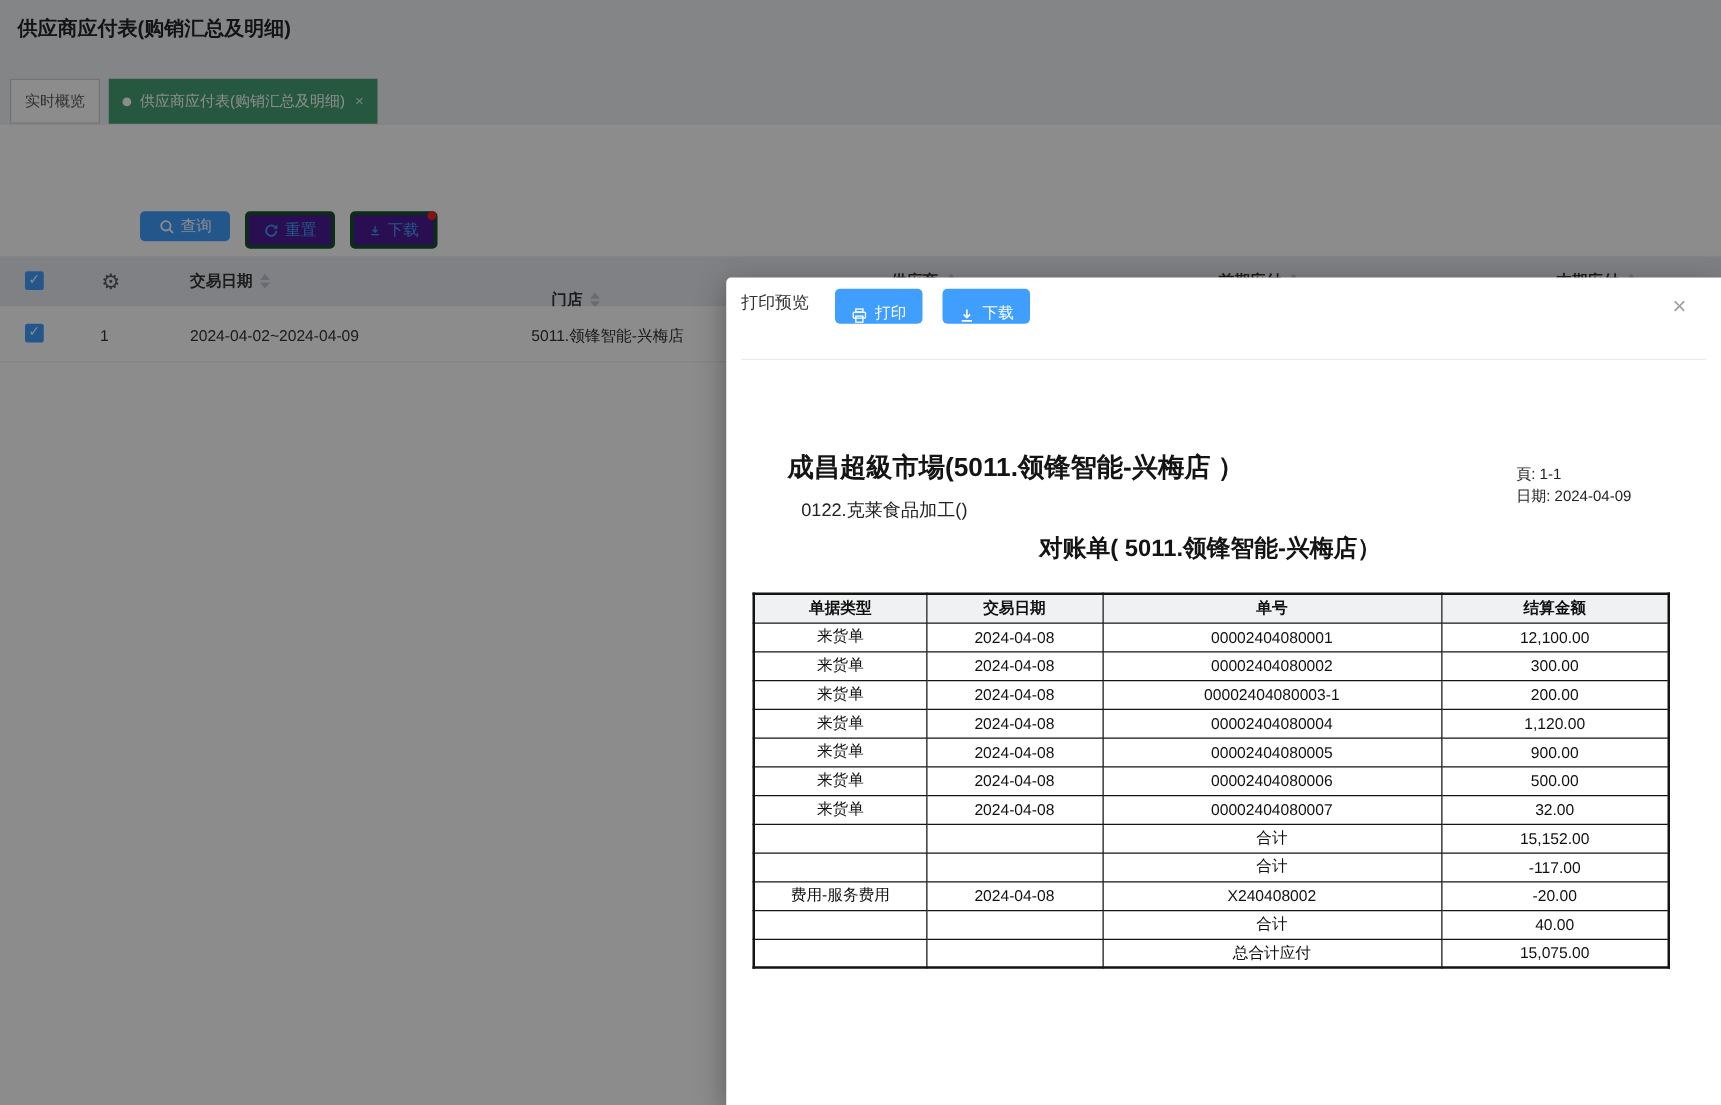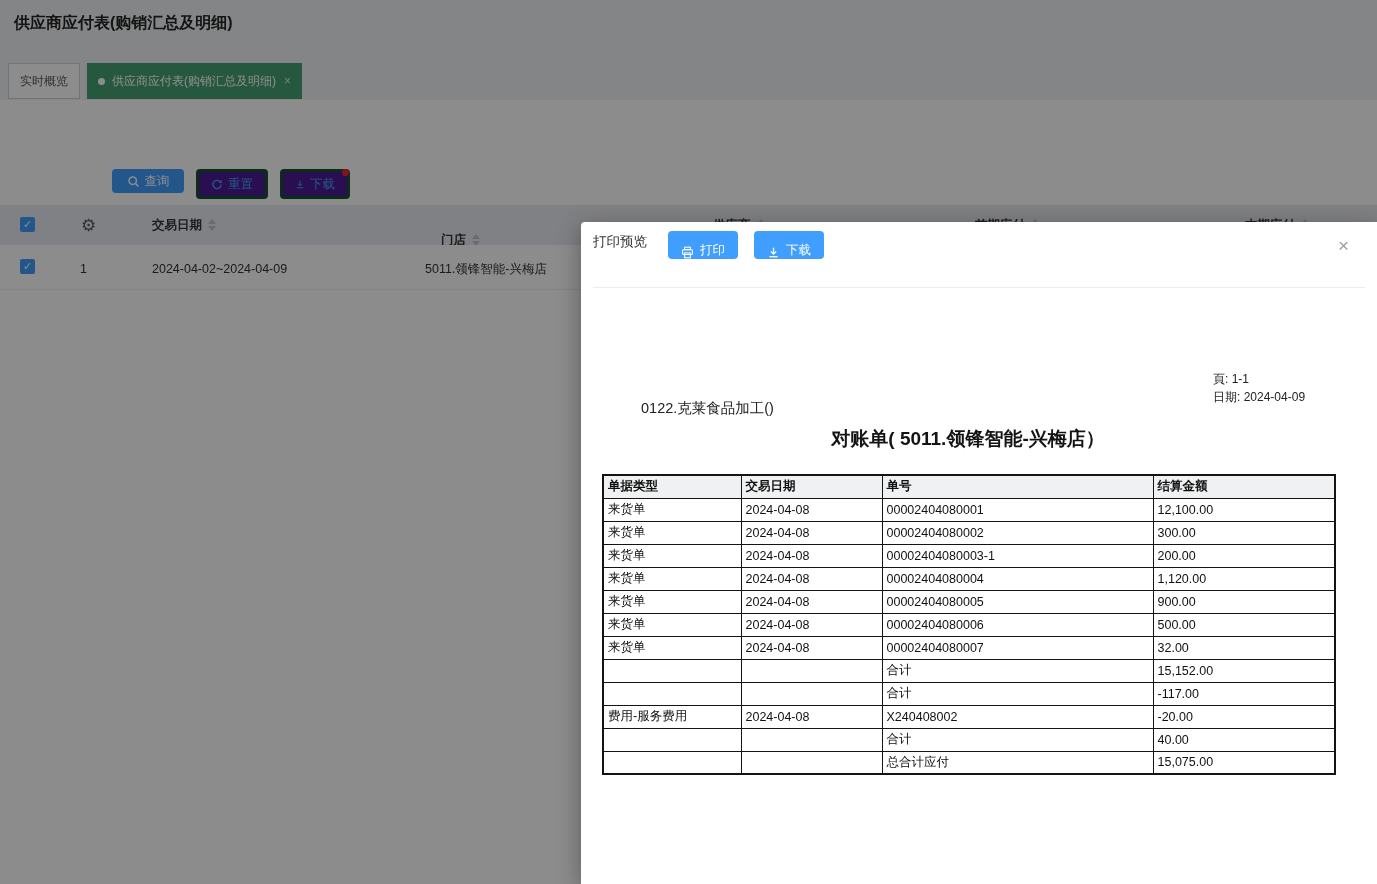--- a/index.html
+++ b/index.html
@@ -66,21 +66,21 @@
   .modal-close { position:absolute; left:757px; top:14px; font-size:19px; color:#98a0a8; cursor:pointer; line-height:19px; }
   .modal-divider { position:absolute; left:12px; width:772px; top:65px; border-top:1px solid #e9ecf0; }
 
   .doc-company { position:absolute; left:49px; top:138px; font-size:21px; font-weight:bold; color:#141414; }
   .doc-meta { position:absolute; left:632px; top:148px; font-size:12px; color:#222; line-height:18px; }
   .doc-supplier { position:absolute; left:60px; top:177px; font-size:14.5px; color:#222; }
   .doc-statement { position:absolute; left:21px; top:204px; width:732px; text-align:center;
                    font-size:19px; font-weight:bold; color:#141414; }
   .doc-table { position:absolute; left:21px; top:252px; width:732px; border-collapse:collapse;
                table-layout:fixed; font-size:12.5px; color:#111; border:2px solid #141414; }
-  .doc-table th, .doc-table td { border:1px solid #141414; height:23px; text-align:left;
+  .doc-table th, .doc-table td { border:1px solid #141414; height:23px; text-align:center;
                padding:0 4px; overflow:hidden; white-space:nowrap; }
   .doc-table th { background:#f0f1f2; font-weight:bold; }
 
   .clip-label { position:absolute; font-size:12.5px; font-weight:bold; color:#333; line-height:28px; }
   .icon-svg { display:inline-block; vertical-align:middle; }
 </style>
 </head>
 <body>
 
 <div class="stage">
@@ -251,20 +251,21 @@
       <svg class="icon-svg" width="13" height="13" viewBox="0 0 16 16">
           <path d="M8 2v7.5M4.8 6.8L8 10l3.2-3.2" fill="none" stroke="currentColor" stroke-width="1.6"></path>
           <line x1="3" y1="13.2" x2="13" y2="13.2" stroke="currentColor" stroke-width="1.6"></line>
         </svg>
       <span>下载</span>
     </button>
     <span class="modal-close">×</span>
 
     <div class="modal-divider"></div>
 
+    <div class="doc-company">成昌超級市場(5011.领锋智能-兴梅店 ）</div>
     <div class="doc-meta">
       <div>頁: 1-1</div>
       <div>日期: 2024-04-09</div>
     </div>
     <div class="doc-supplier">0122.克莱食品加工()</div>
     <div class="doc-statement">对账单( 5011.领锋智能-兴梅店）</div>
 
     <table class="doc-table">
       <colgroup>
         <col style="width:138px">

